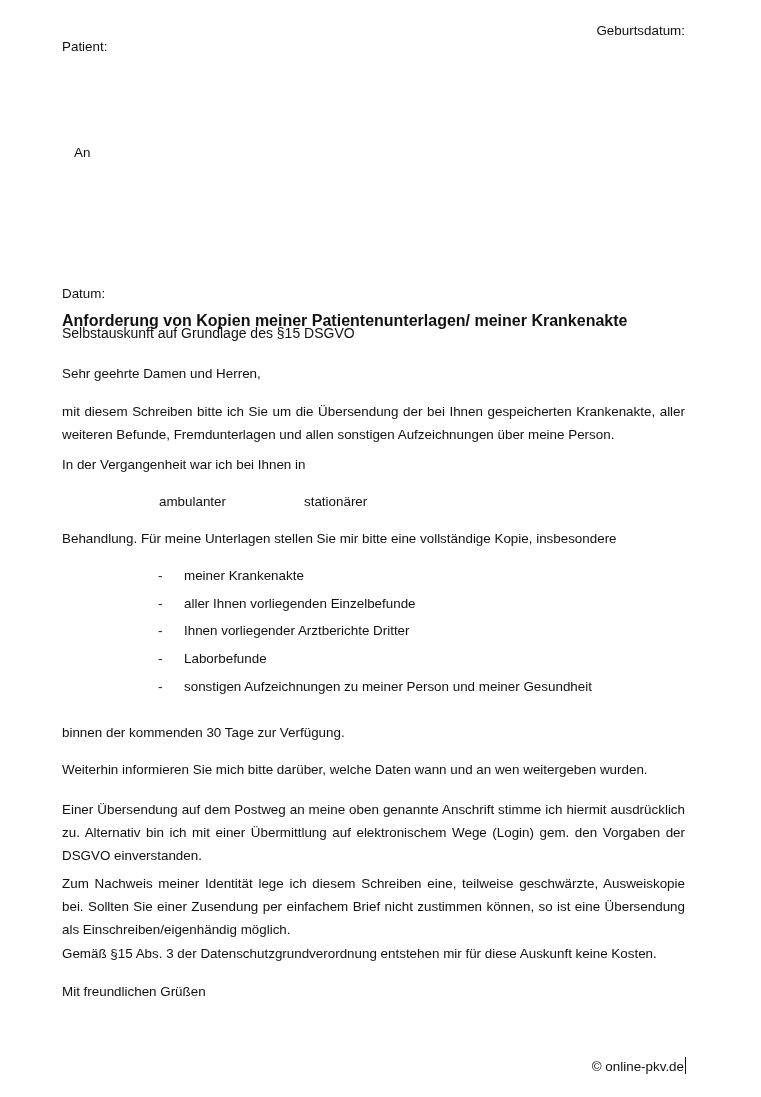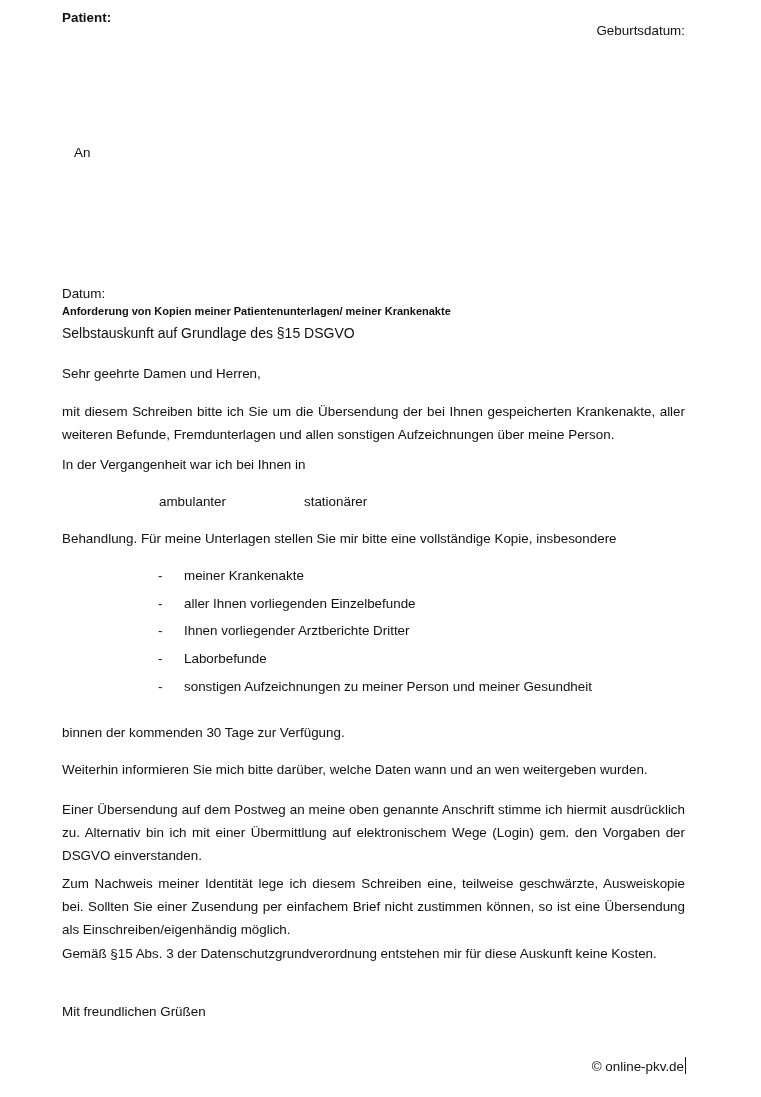--- a/index.html
+++ b/index.html
@@ -15,27 +15,27 @@
     .li { position: absolute; white-space: nowrap; }
     .dash { position: absolute; left: 158px; }
     .li-text { position: absolute; left: 184px; }
     .cursor { display: inline-block; width: 1px; height: 17px; background: #111; vertical-align: -3px; margin-left: 1px; }
   </style>
 </head>
 <body>
 
 <div>
 
-  <div class="abs left" style="top:10px;font-weight:bold;">Patient:</div>
+  <div class="abs left" style="top:39px;">Patient:</div>
   <div class="abs" style="top:23px; right:76px;">Geburtsdatum:</div>
 
   <div class="abs left" style="top:145px;margin-left:12px;">An</div>
 
   <div class="abs left" style="top:286px;">Datum:</div>
-  <div class="abs left bold" style="top:305px; font-size:11px;">Anforderung von Kopien meiner Patientenunterlagen/ meiner Krankenakte</div>
+  <div class="abs left bold" style="top:312px; font-size:16px;">Anforderung von Kopien meiner Patientenunterlagen/ meiner Krankenakte</div>
   <div class="abs left" style="top:325px; font-size:14px;">Selbstauskunft auf Grundlage des §15 DSGVO</div>
 
   <div class="abs left" style="top:366px;">Sehr geehrte Damen und Herren,</div>
 
   <div class="just" style="top:400px;">mit diesem Schreiben bitte ich Sie um die Übersendung der bei Ihnen gespeicherten Krankenakte, aller weiteren Befunde, Fremdunterlagen und allen sonstigen Aufzeichnungen über meine Person.</div>
 
   <div class="abs left" style="top:457px;">In der Vergangenheit war ich bei Ihnen in</div>
 
   <div class="abs" style="top:494px; left:159px;">ambulanter</div>
   <div class="abs" style="top:494px; left:304px;">stationärer</div>
@@ -68,19 +68,19 @@
   <div class="abs left" style="top:725px;">binnen der kommenden 30 Tage zur Verfügung.</div>
 
   <div class="abs left" style="top:762px;">Weiterhin informieren Sie mich bitte darüber, welche Daten wann und an wen weitergeben wurden.</div>
 
   <div class="just" style="top:798px;">Einer Übersendung auf dem Postweg an meine oben genannte Anschrift stimme ich hiermit ausdrücklich zu. Alternativ bin ich mit einer Übermittlung auf elektronischem Wege (Login) gem. den Vorgaben der DSGVO einverstanden.</div>
 
   <div class="just" style="top:872px;">Zum Nachweis meiner Identität lege ich diesem Schreiben eine, teilweise geschwärzte, Ausweiskopie bei. Sollten Sie einer Zusendung per einfachem Brief nicht zustimmen können, so ist eine Übersendung als Einschreiben/eigenhändig möglich.</div>
 
   <div class="abs left" style="top:946px;">Gemäß §15 Abs. 3 der Datenschutzgrundverordnung entstehen mir für diese Auskunft keine Kosten.</div>
 
-  <div class="abs left" style="top:984px;margin-top:20px;">Mit freundlichen Grüßen</div>
+  <div class="abs left" style="top:984px;">Mit freundlichen Grüßen</div>
 
   <div class="abs" style="top:1057px; right:75px;">
     <span>© online-pkv.de</span><span class="cursor"></span>
   </div>
 
 </div>
 
 </body></html>

